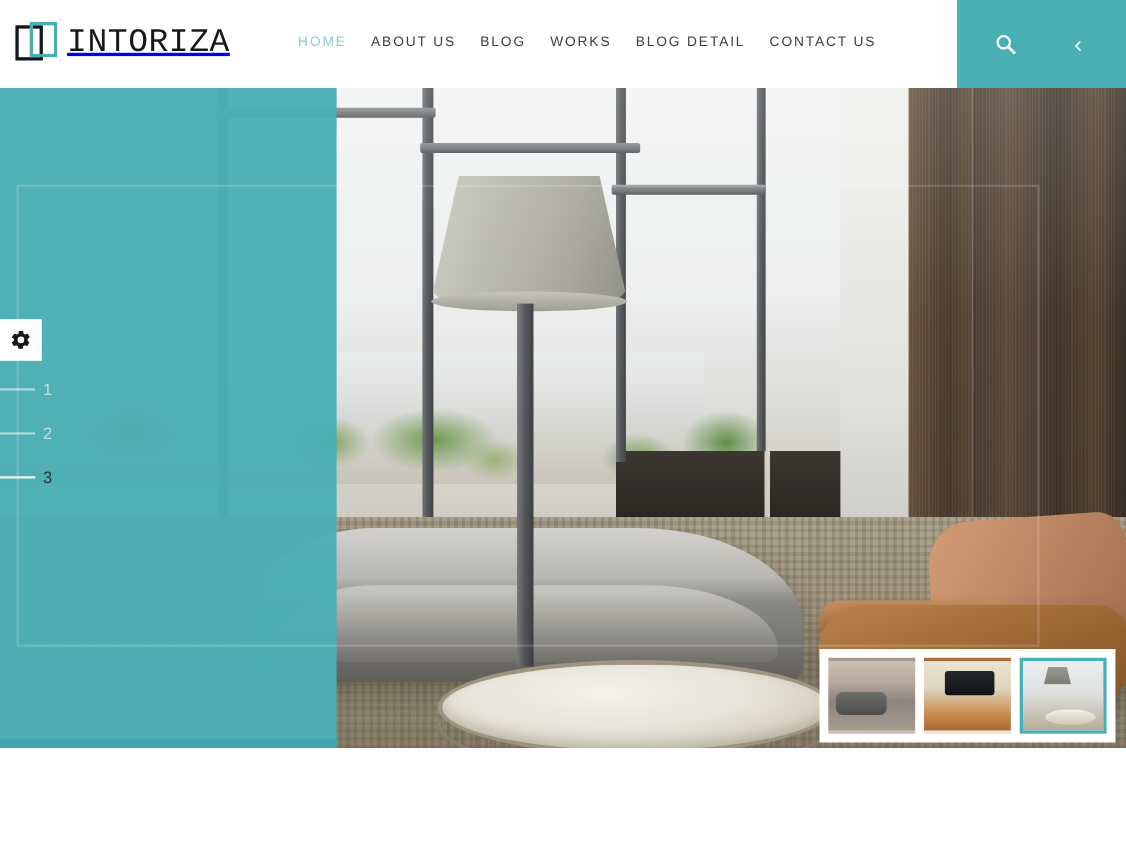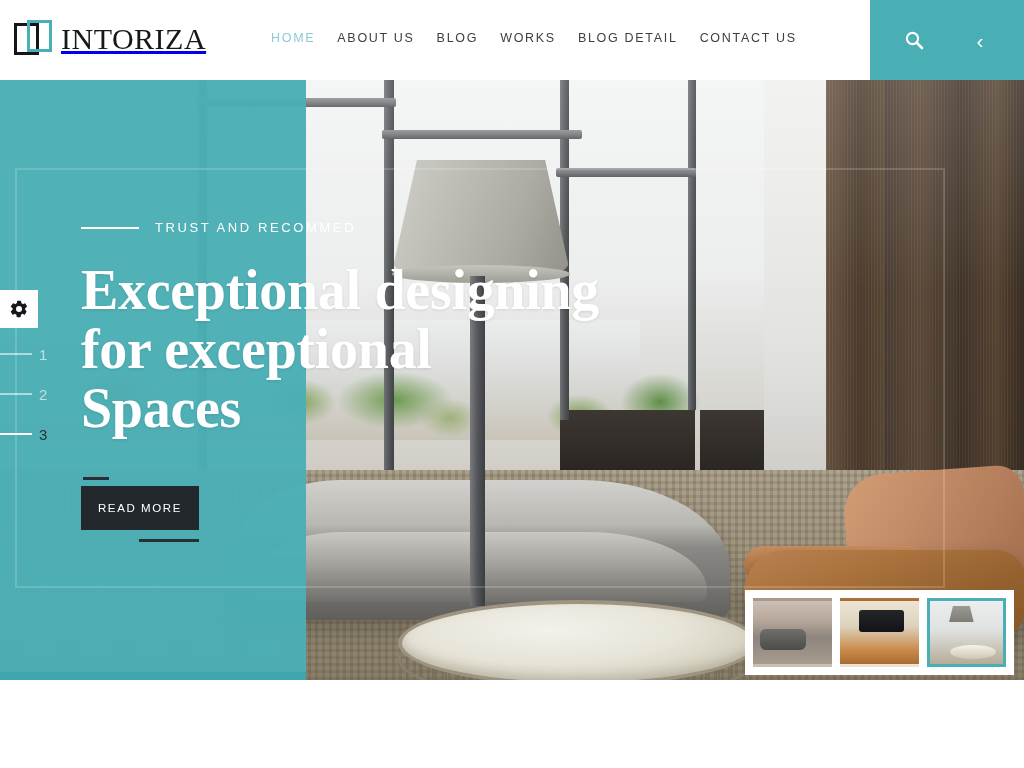--- a/index.html
+++ b/index.html
@@ -51,21 +51,21 @@
     background: #ffffff;
   }
   #logo-mark .sq-teal {
     position: absolute;
     left: 13px; top: 0px;
     width: 25px; height: 32px;
     border: 3px solid #4aaeb5;
     background: transparent;
   }
   #logo-text {
-    font-family: Liberation Serif, serif;
+    font-family: Liberation Mono, monospace;
     font-size: 30px;
     font-weight: 400;
     letter-spacing: 0.5px;
     color: #15191c;
     line-height: 1;
     white-space: nowrap;
   }
 
   #nav {
     position: absolute;
@@ -593,34 +593,20 @@
       <div id="lamp-shade"></div>
       <div id="lamp-shade-bottom"></div>
       <div id="lamp-pole"></div>
 
       <div id="hero-haze"></div>
     </div>
 
     <div id="hero-teal"></div>
     <div id="hero-frame"></div>
 
-    <div id="hero-copy">
-      <div id="eyebrow">
-        <span class="line"></span>
-        <span class="txt">TRUST AND RECOMMED</span>
-      </div>
-
-      <h1 id="hero-title">Exceptional designing for exceptional Spaces</h1>
-
-      <div id="readmore-wrap">
-        <span id="readmore-tick-top"></span>
-        <button id="readmore-btn">READ MORE</button>
-        <span id="readmore-tick-bottom"></span>
-      </div>
-    </div>
 
     <div id="slider-rail">
       <div id="gear-box">
         <svg width="20" height="20" viewBox="0 0 24 24" aria-hidden="true">
           <path fill="#15191c" d="M19.4 13c.04-.32.06-.66.06-1s-.02-.68-.07-1l2.03-1.58a.5.5 0 0 0 .12-.64l-1.92-3.32a.5.5 0 0 0-.6-.22l-2.39.96a7.3 7.3 0 0 0-1.73-1l-.36-2.54a.5.5 0 0 0-.5-.42h-3.84a.5.5 0 0 0-.49.42l-.36 2.54c-.63.26-1.2.6-1.73 1l-2.39-.96a.5.5 0 0 0-.6.22L2.2 8.78a.5.5 0 0 0 .12.64L4.35 11c-.05.32-.07.66-.07 1s.02.68.07 1l-2.03 1.58a.5.5 0 0 0-.12.64l1.92 3.32c.13.22.39.3.6.22l2.39-.96c.53.4 1.1.74 1.73 1l.36 2.54c.04.24.25.42.49.42h3.84c.25 0 .46-.18.5-.42l.36-2.54a7.3 7.3 0 0 0 1.73-1l2.39.96c.22.08.47 0 .6-.22l1.92-3.32a.5.5 0 0 0-.12-.64L19.4 13zM12 15.6A3.6 3.6 0 1 1 12 8.4a3.6 3.6 0 0 1 0 7.2z"></path>
         </svg>
       </div>
 
       <div class="page-num">
         <span class="dash"></span>

